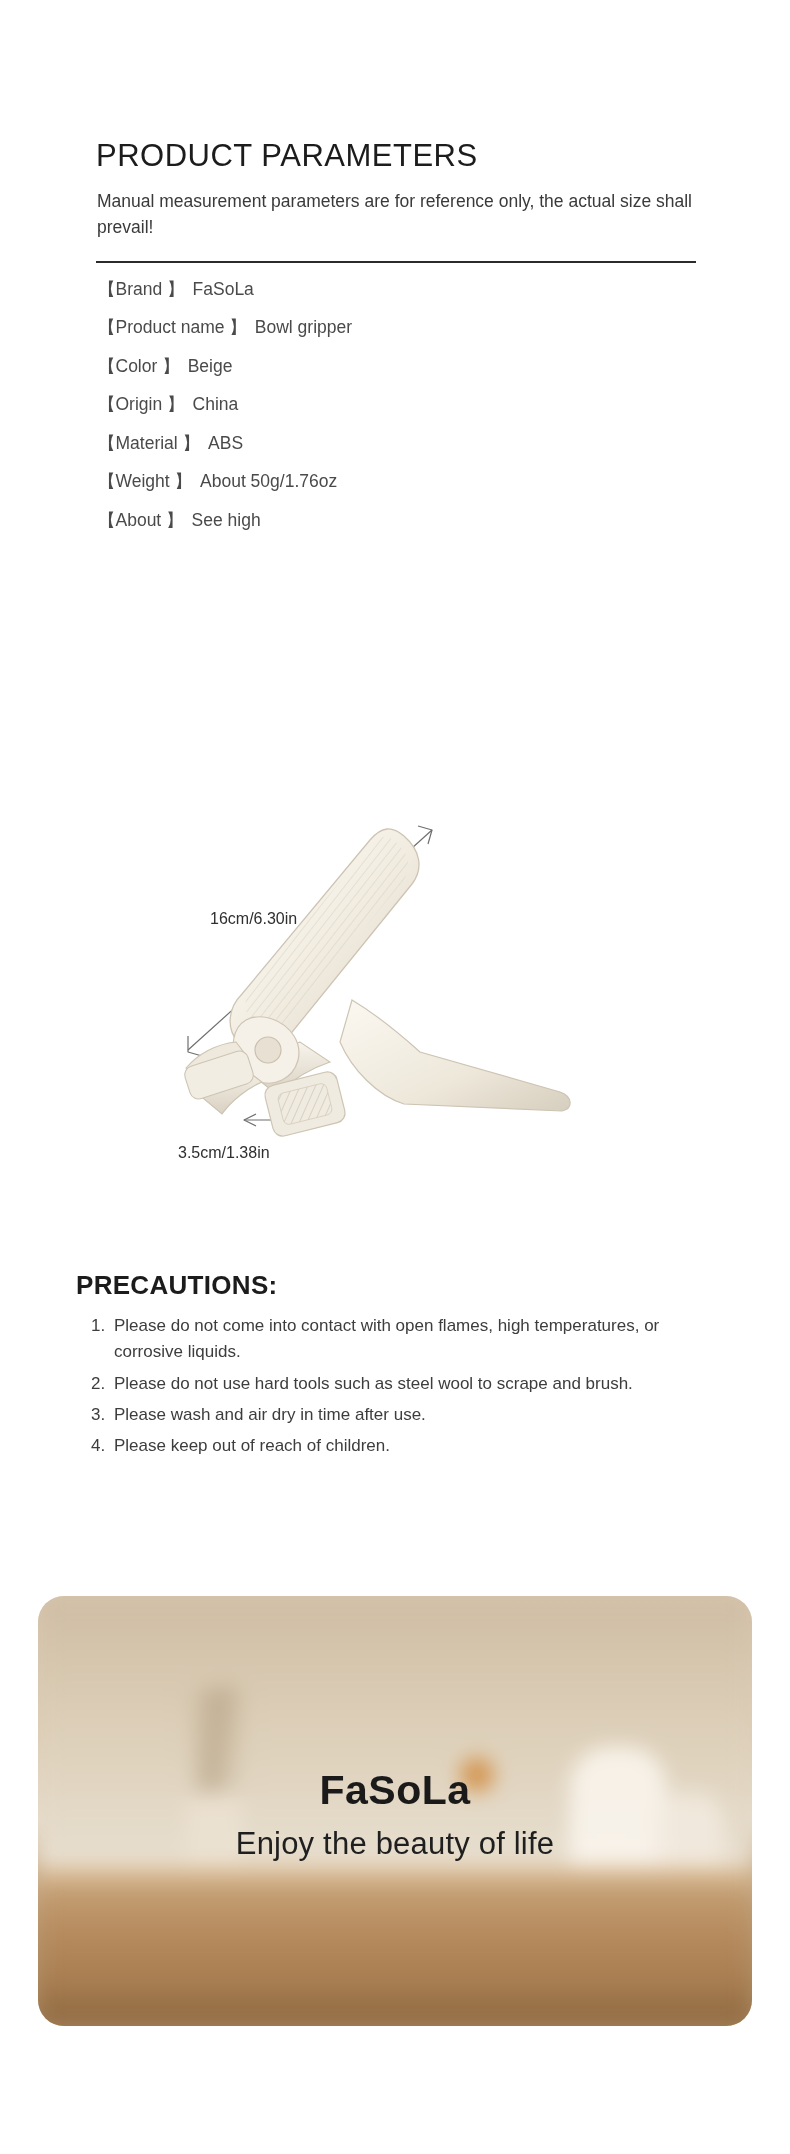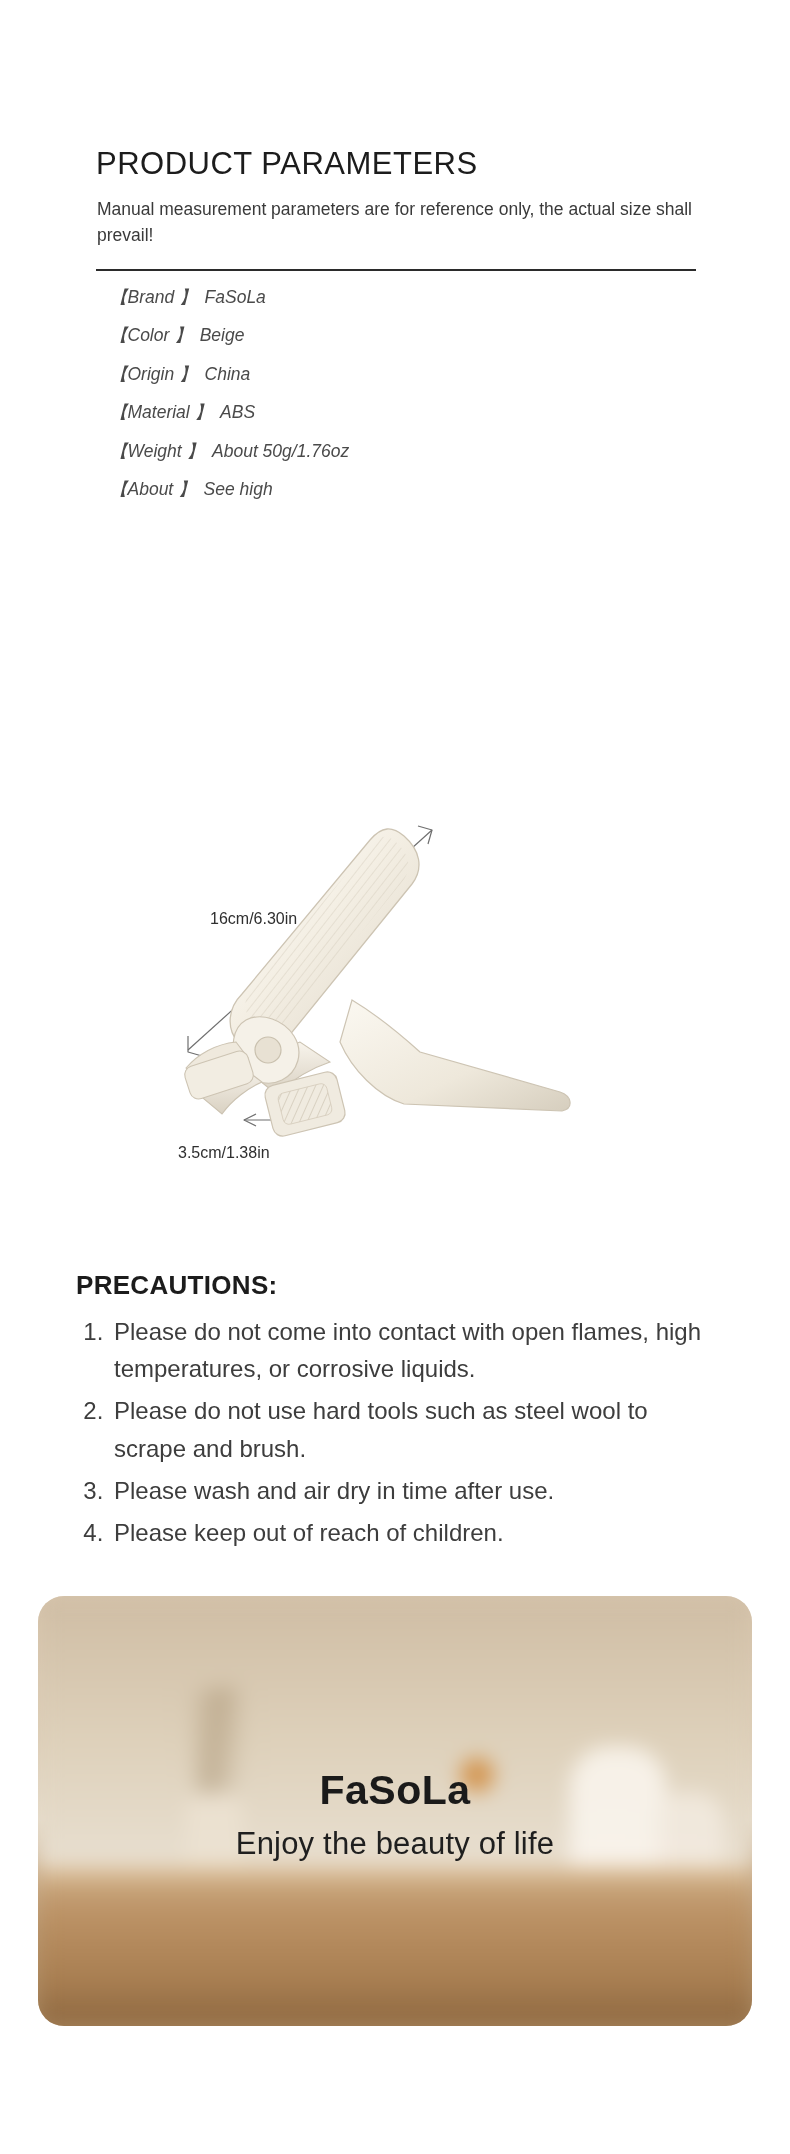--- a/index.html
+++ b/index.html
@@ -27,42 +27,41 @@
     position: absolute;
     left: 96px;
     top: 138px;
     width: 610px;
   }
   .params-title {
     font-size: 31px;
     letter-spacing: 0.5px;
     font-weight: 400;
     color: #1c1c1c;
-    margin: 8px 0 14px 0;
+    margin: 0 0 14px 0;
     font-family: "Liberation Sans", sans-serif;
   }
   .params-note {
     font-size: 17.5px;
     line-height: 1.5;
     color: #3a3a3a;
     max-width: 600px;
     margin: 1px;
     font-weight: 400;
   }
   .params-rule {
     width: 600px;
     height: 2px;
     background: #2b2b2b;
     margin: 20px 0 18px 0;
   }
   .param-list {
     list-style: none;
-    margin: 14px;
+    margin: 2px;
     padding: 0;
-    font-style: italic;
   }
   .param-list li {
     font-size: 17.5px;
     color: #4a4a4a;
     line-height: 1;
     padding: 0 0 21px 0;
     white-space: nowrap;
   }
   .param-key {
     color: #4a4a4a;
@@ -112,21 +111,21 @@
     font-weight: 700;
     color: #1c1c1c;
     margin: 0 0 12px 0;
     letter-spacing: 0.3px;
   }
   .precautions ol {
     margin: 0;
     padding-left: 34px;
   }
   .precautions li {
-    font-size: 24px;
+    font-size: 17px;
     line-height: 1.55;
     color: #3d3d3d;
     margin-bottom: 5px;
     padding-left: 4px;
   }
 
   
   .banner {
     position: absolute;
     left: 38px;
@@ -233,20 +232,23 @@
 
 <div class="page">
 
   <section class="params-section">
     <h1 class="params-title">PRODUCT PARAMETERS</h1>
     <p class="params-note">Manual measurement parameters are for reference only, the actual size shall prevail!</p>
     <div class="params-rule"></div>
     <ul class="param-list">
       <li>
         <span class="param-key">【Brand 】</span><span class="param-val">FaSoLa</span>
+      </li>
+      <li>
+        <span class="param-key">【Product name 】</span><span class="param-val">Bowl gripper</span>
       </li>
       <li>
         <span class="param-key">【Color 】</span><span class="param-val">Beige</span>
       </li>
       <li>
         <span class="param-key">【Origin 】</span><span class="param-val">China</span>
       </li>
       <li>
         <span class="param-key">【Material 】</span><span class="param-val">ABS</span>
       </li>

